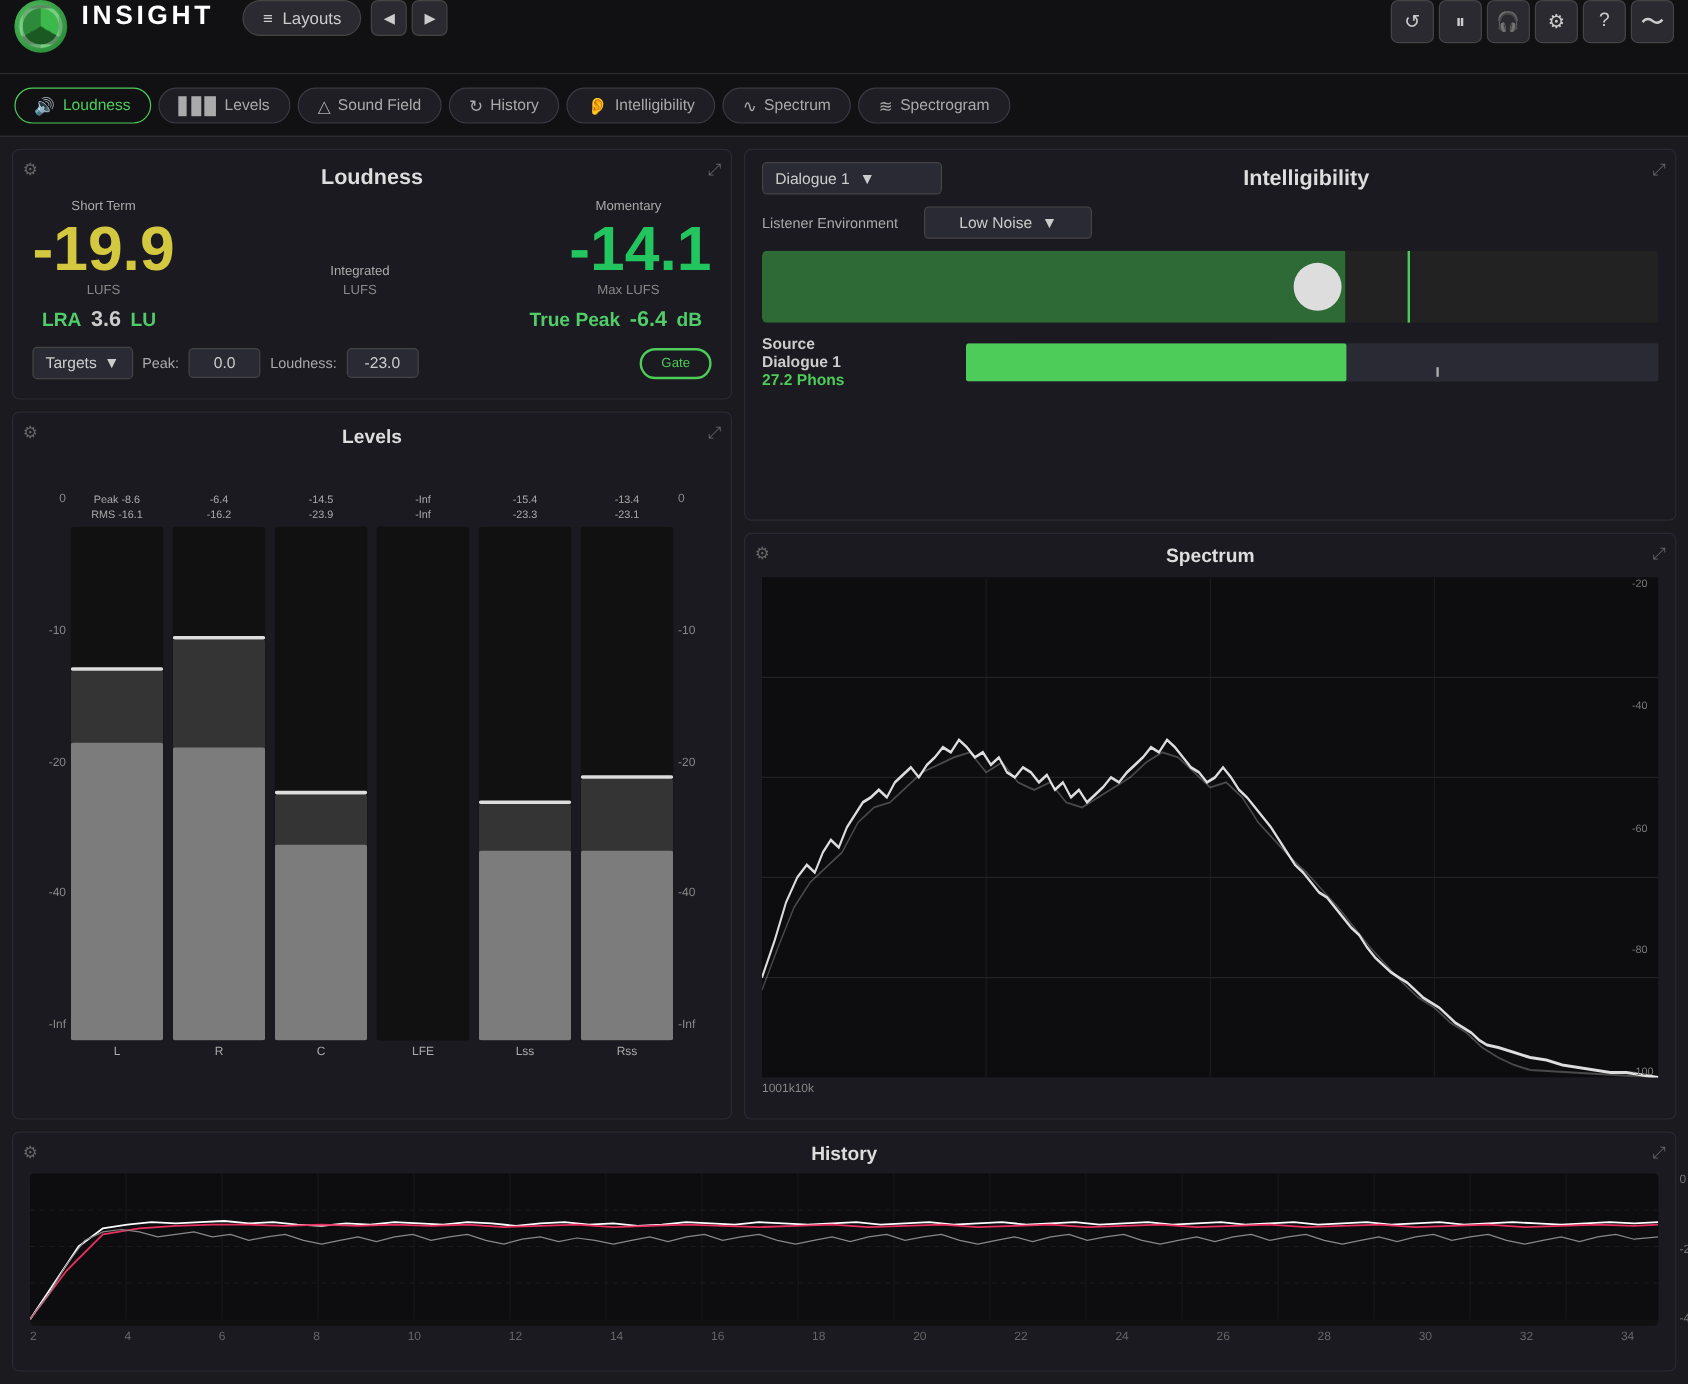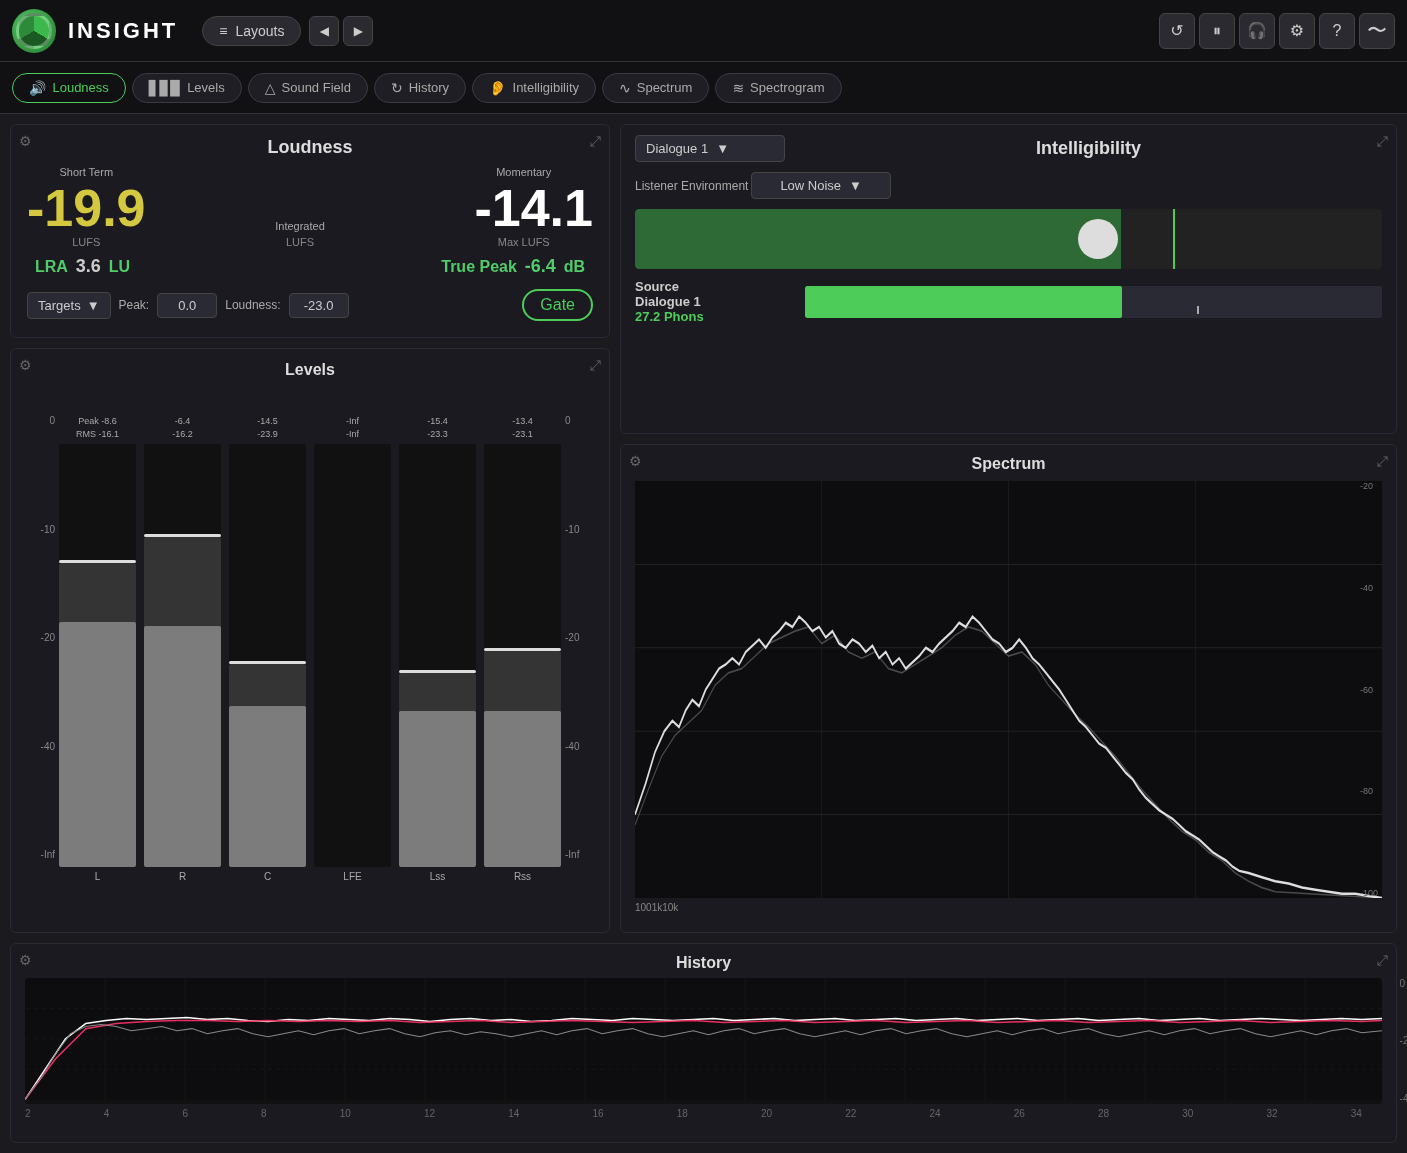--- a/index.html
+++ b/index.html
@@ -9,21 +9,21 @@
       color: #ccc;
       width: 1407px;
       height: 1153px;
       overflow: hidden;
     }
 
     
     .header {
       background: #111114;
       display: flex;
-      align-items: center;
+      align-items: flex-start;
       padding: 0 12px;
       height: 62px;
       border-bottom: 1px solid #333;
     }
     .logo-circle {
       width: 44px; height: 44px;
       border-radius: 50%;
       background: radial-gradient(circle at 40% 40%, #5dcc6a, #1a7a2a);
       display: flex; align-items: center; justify-content: center;
       margin-right: 12px;
@@ -171,21 +171,21 @@
       color: #aaa;
       margin-bottom: 4px;
     }
     .loudness-big {
       font-size: 52px;
       font-weight: bold;
       line-height: 1;
     }
     .loudness-big.yellow { color: #d4c840; }
     .loudness-big.pink { color: #e8427a; }
-    .loudness-big.green { color: #ffffff; margin-left: 20px; }
+    .loudness-big.green { color: #22c55e; margin-left: 20px; }
     .loudness-unit {
       font-size: 11px;
       color: #888;
       margin-top: 2px;
     }
     .loudness-sub {
       display: flex;
       justify-content: space-between;
       align-items: flex-start;
       padding: 0 8px;
@@ -219,21 +219,21 @@
       font-size: 13px;
       width: 60px;
       text-align: center;
     }
     .gate-btn {
       background: transparent;
       border: 2px solid #4dcc5a;
       border-radius: 16px;
       color: #4dcc5a;
       padding: 5px 16px;
-      font-size: 16px;
+      font-size: 11px;
       cursor: pointer;
       margin-left: auto;
     }
 
     
     .levels-panel {
       flex: 1;
       padding: 12px 16px 16px;
     }
     .levels-title {
@@ -348,21 +348,21 @@
     .intel-title {
       font-size: 18px;
       font-weight: bold;
       color: #ddd;
       flex: 1;
       text-align: center;
     }
     .listener-row {
       display: flex;
       align-items: center;
-      gap: 3px;
+      gap: 22px;
       margin-bottom: 10px;
     }
     .listener-label { font-size: 12px; color: #aaa; }
     .listener-env {
       background: #2a2a35;
       border: 1px solid #444;
       border-radius: 4px;
       color: #ccc;
       padding: 5px 28px;
       font-size: 13px;

